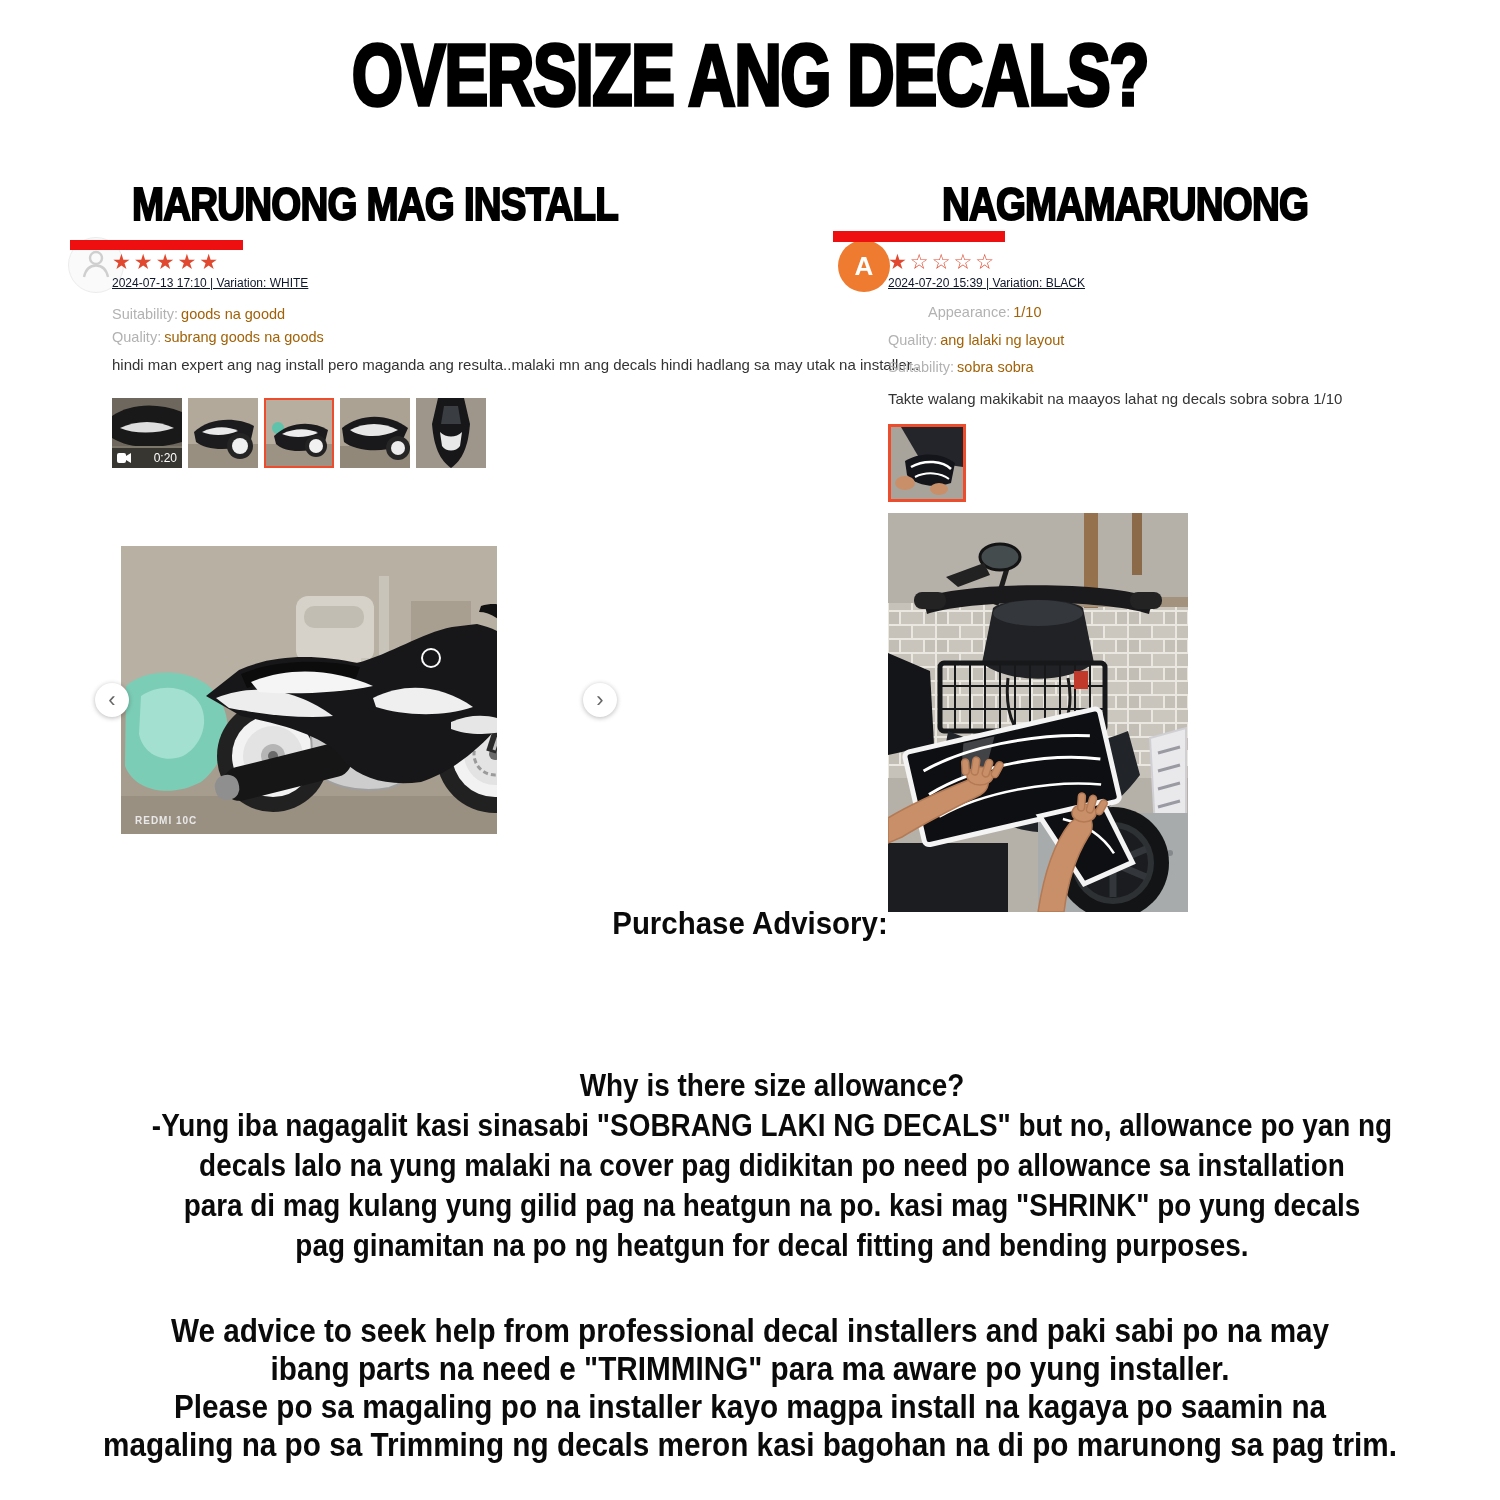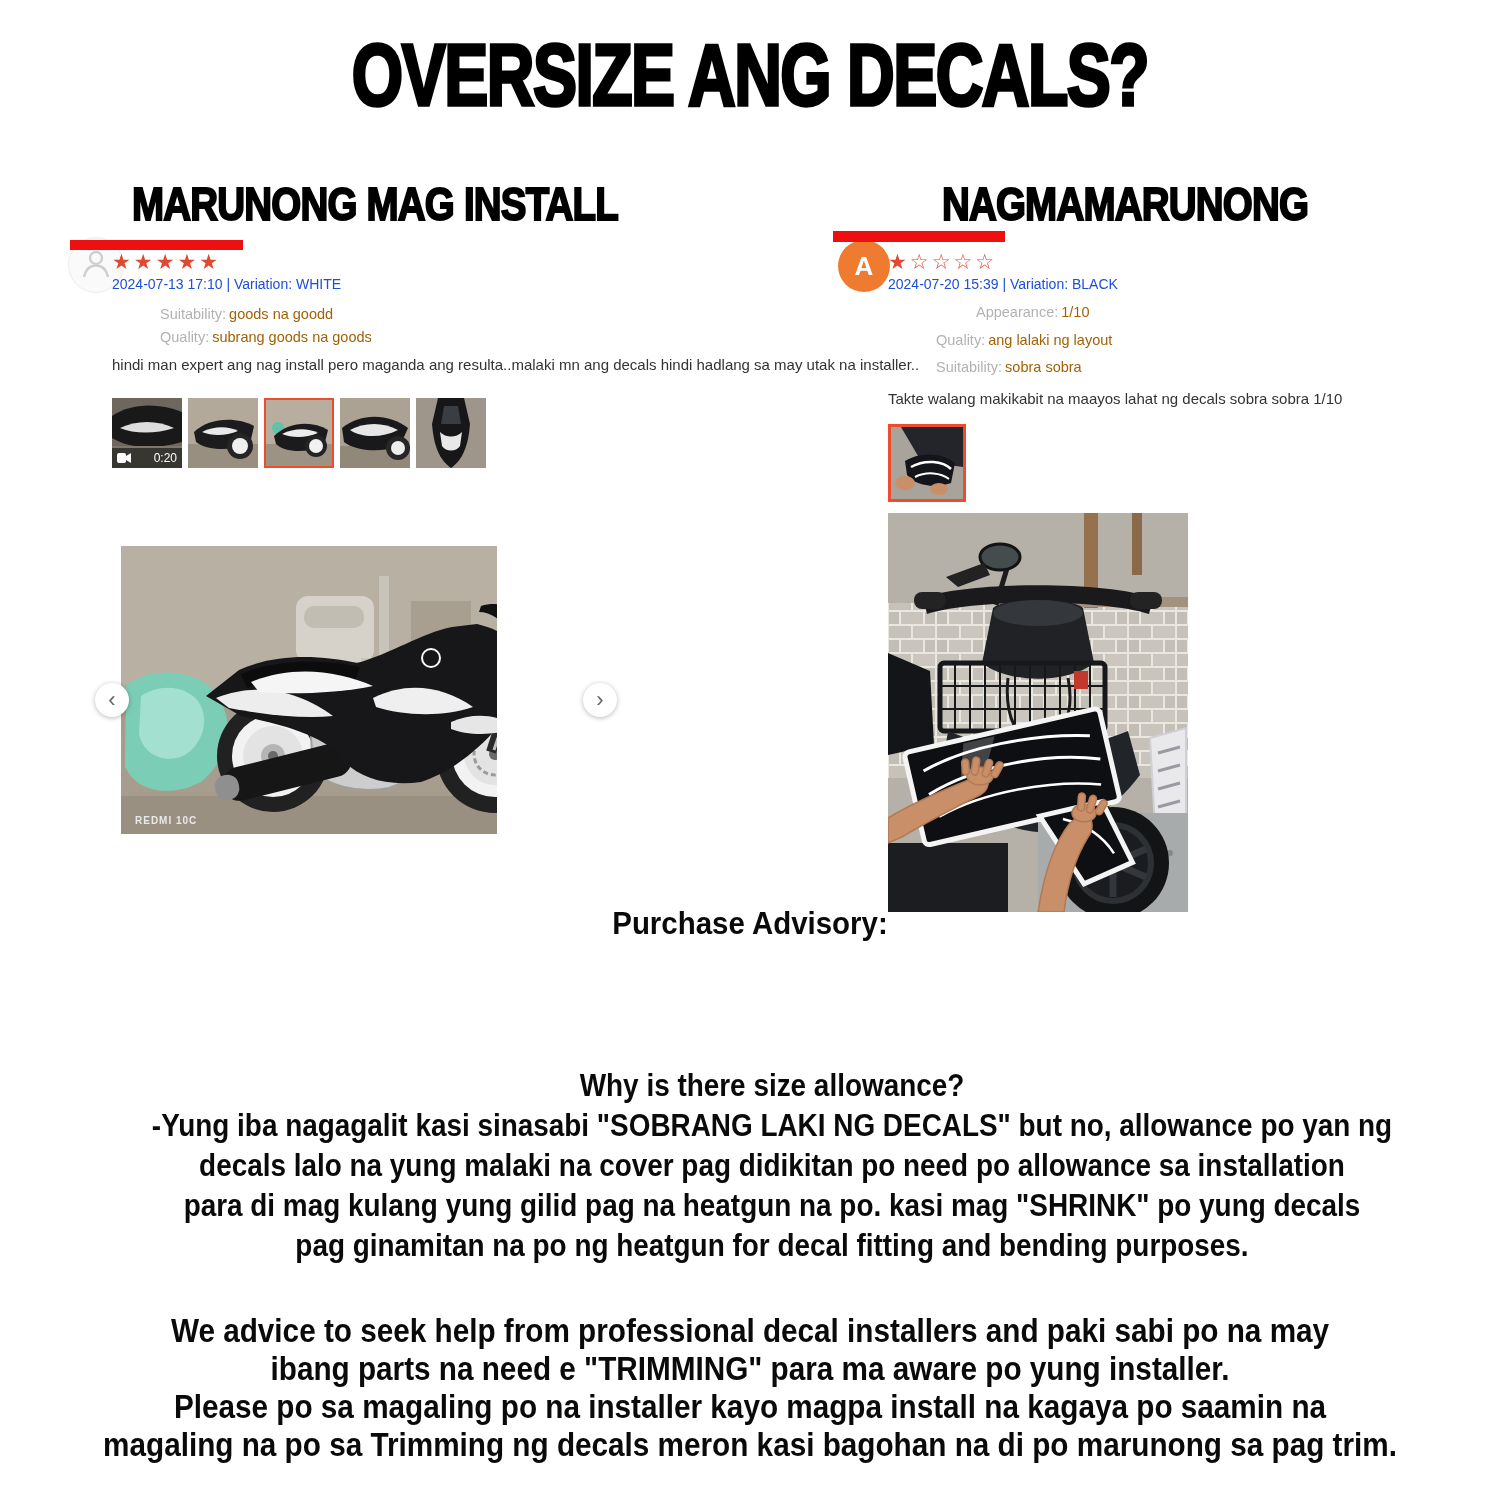--- a/index.html
+++ b/index.html
@@ -17,23 +17,23 @@
   .col-header{top:176px;width:750px;text-align:center;font-size:47px;letter-spacing:-1px;
          -webkit-text-stroke:2px #000;transform:scaleX(.82);}
   
   .avatar-left{left:68px;top:237px;width:54px;height:54px;border-radius:50%;
          background:#fafafa;border:1px solid #ececec;display:flex;align-items:center;justify-content:center;}
   .avatar-right{left:838px;top:240px;width:52px;height:52px;border-radius:50%;
          background:var(--avatar_orange,#ee7b30);color:#fff;font-size:26px;font-weight:bold;
          display:flex;align-items:center;justify-content:center;}
   .redact{height:10px;background:var(--banner_red,#ee1010);z-index:5;}
   .stars{font-size:21px;letter-spacing:3px;color:var(--star_red,#e0492f);white-space:nowrap;}
-  .dateline{font-size:14px;color:#1d4ed8;white-space:nowrap;}
+  .dateline{font-size:12px;color:#0f172a;white-space:nowrap;text-decoration:underline;}
   .field{font-size:14.5px;white-space:nowrap;}
-  .flabel{color:#b2b2b2;margin-left:48px;}
+  .flabel{color:#b2b2b2;}
   .fvalue{color:#a16207;margin-left:3px;}
   .comment{font-size:15px;color:#333;white-space:nowrap;}
   
   .thumb{width:70px;height:70px;overflow:hidden;position:absolute;top:398px;}
   .thumb svg{display:block;}
   .thumb.selected{border:2px solid var(--select_orange,#ee4d2d);width:66px;height:66px;}
   .vid-overlay{position:absolute;left:0;right:0;bottom:0;height:20px;background:rgba(15,15,15,.62);
          display:flex;align-items:center;justify-content:space-between;padding:0 5px;box-sizing:border-box;}
   .vid-dur{color:#fff;font-size:12px;}
   .thumb-right{left:888px;top:424px;width:72px;height:72px;border:3px solid var(--select_orange,#ee4d2d);

